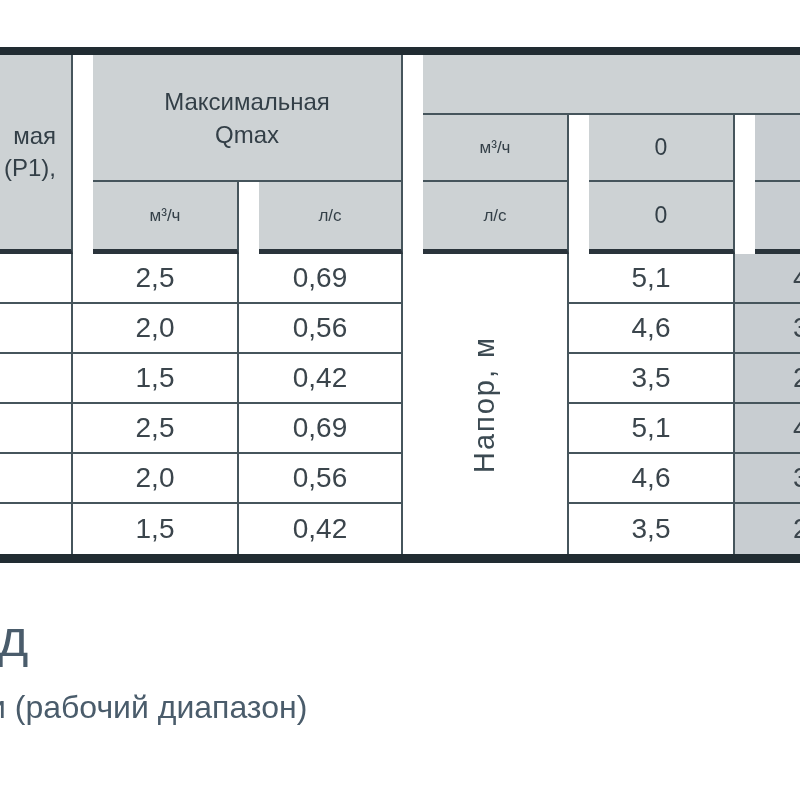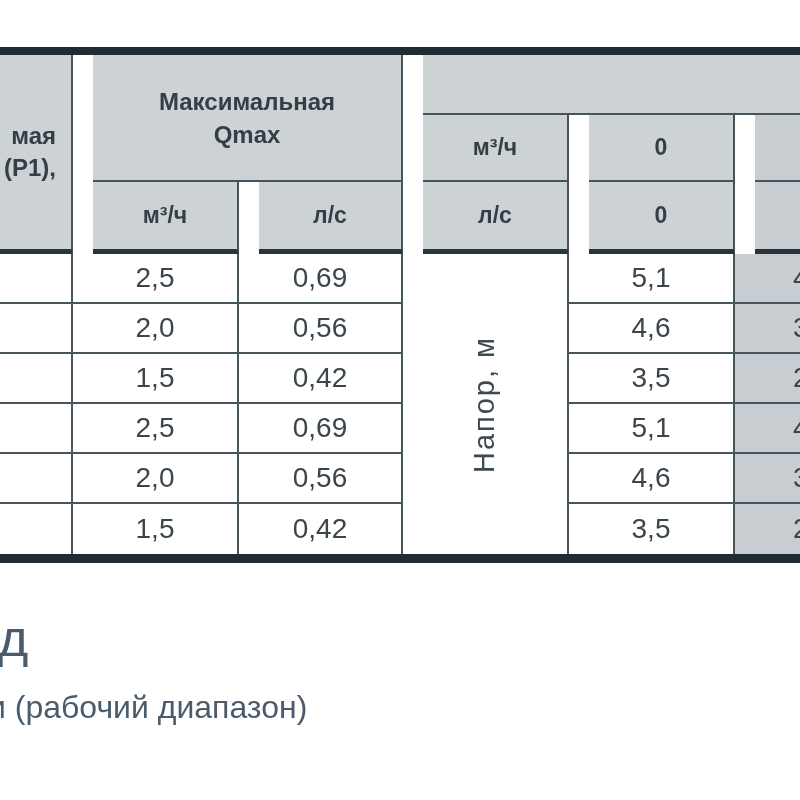--- a/index.html
+++ b/index.html
@@ -37,39 +37,39 @@
   .c{
     box-sizing:border-box;
     display:flex;
     align-items:center;
     justify-content:center;
     border-right:2px solid var(--line);
     border-bottom:2px solid var(--line);
     overflow:visible;
     white-space:nowrap;
   }
-  .hdr{background:var(--header-bg);color:var(--header-text);font-weight:700;font-size:24px;margin-left:20px;}
+  .hdr{background:var(--header-bg);color:var(--header-text);font-weight:400;font-size:24px;margin-left:20px;}
   .no-r{border-right:none;}
   .no-b{border-bottom:none;}
   .sepline{border-bottom:5px solid var(--sep);}
   .power{
     grid-column:1;grid-row:1 / span 3;
     flex-direction:column;
     align-items:flex-end;
     padding-right:15px;
     line-height:32px;
   }
   .qmax{
     grid-column:2 / span 2;grid-row:1 / span 2;
     flex-direction:column;
     line-height:33px;
     text-align:center;
   }
   .flowtitle{grid-column:4 / span 3;grid-row:1;}
-  .unit{font-size:23px;}
+  .unit{font-size:17px;}
   .hval{font-size:23px;}
   .num{font-size:28px;color:var(--body-text);background:#ffffff;}
   .shade{background:var(--shade-bg);justify-content:flex-start;}
   .shade.off-hdr1{padding-left:59px;}
   .shade.off-hdr2{padding-left:50px;}
   .shade.off-body{padding-left:58px;}
   .napor-cell{
     grid-column:4;grid-row:4 / span 6;
     background:#ffffff;
   }

